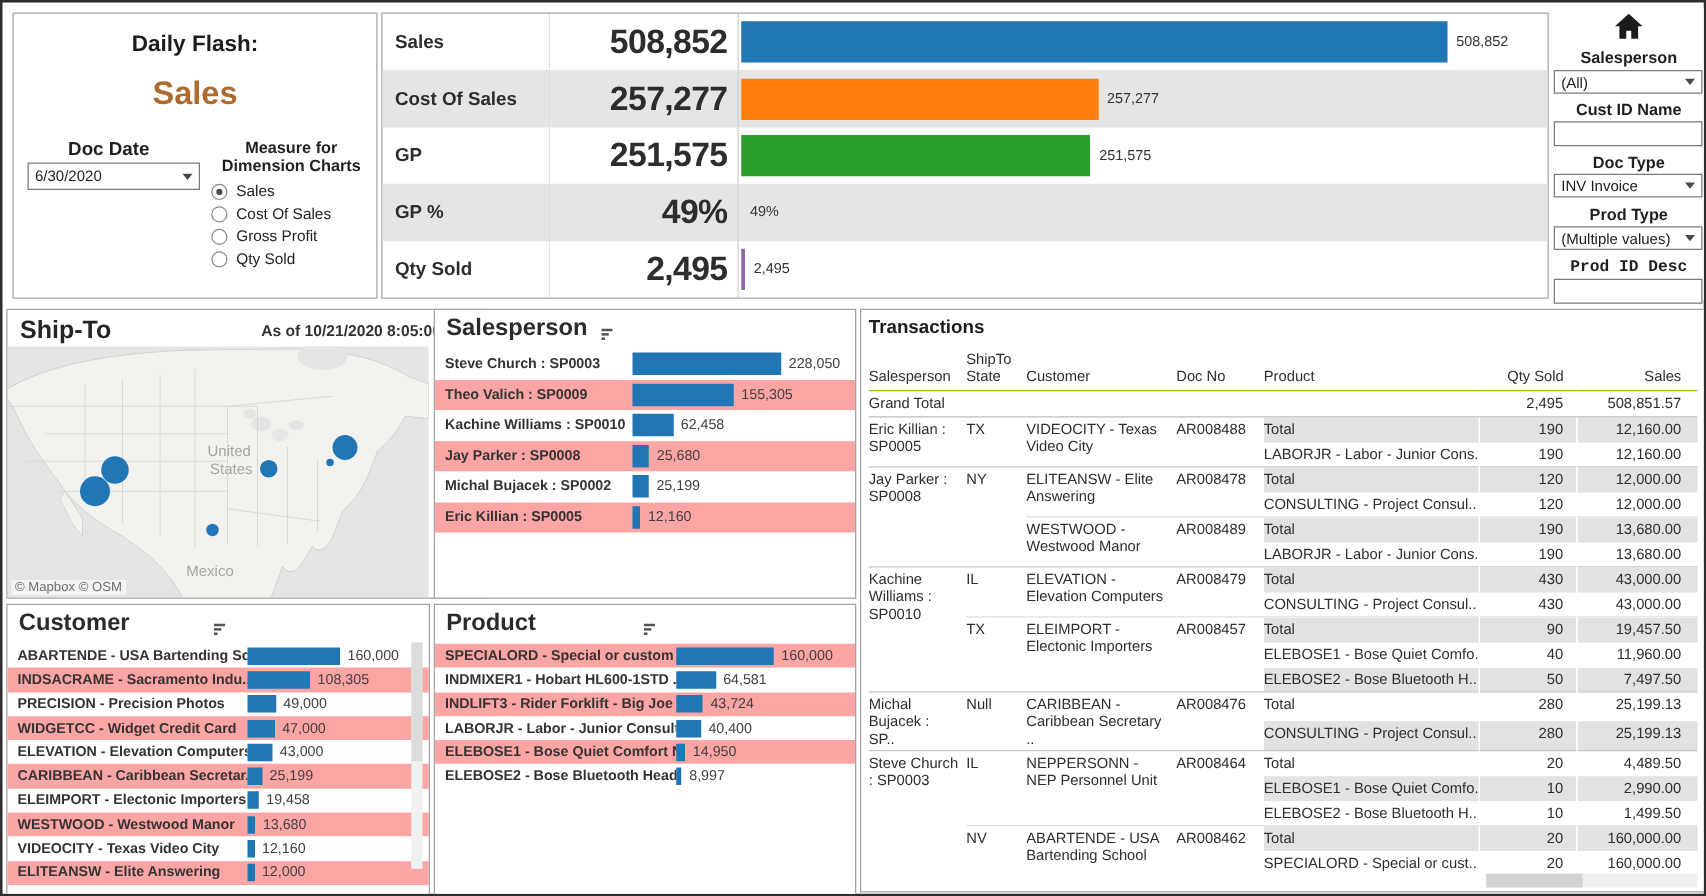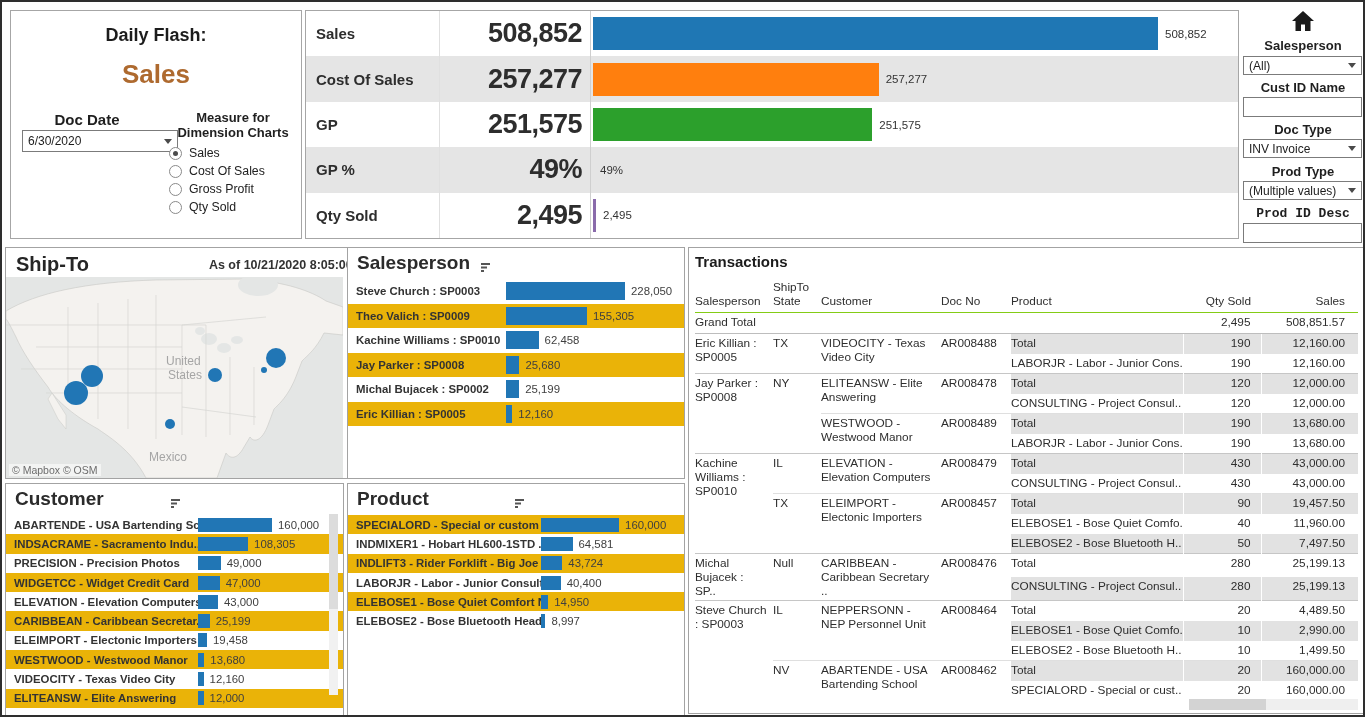--- a/index.html
+++ b/index.html
@@ -10,21 +10,21 @@
   .b { border:1px solid #a6a6a6; }
 
   
   .title-panel { left:8px; top:8px; width:292px; height:229px; }
   .dash-title1 { position:absolute; top:14px; left:0; right:0; text-align:center;
                  font-size:18px; font-weight:bold; color:#1c1c1c; }
   .dash-title2 { position:absolute; top:48px; left:0; right:0; text-align:center;
                  font-size:26px; font-weight:bold; color:#ae6a2f; }
   .docdate-label { position:absolute; top:100px; left:0; width:152px; text-align:center;
                    font-size:15px; font-weight:bold; color:#1f1f1f; }
-  .docdate-dd { position:absolute; top:119px; left:11px; width:156px; height:22px; }
+  .docdate-dd { position:absolute; top:119px; left:11px; width:138px; height:22px; }
   .measure-title { position:absolute; top:99px; left:152px; width:140px; text-align:center;
                    font-size:13px; font-weight:bold; color:#1f1f1f; line-height:15px; }
   .measure-options { position:absolute; top:133px; left:158px; }
   .radio-item { display:flex; align-items:center; height:18px; cursor:default; }
   .radio { width:13px; height:13px; border:1px solid #8a8a8a; border-radius:50%;
            background:#fff; position:relative; flex:none; }
   .radio.sel::after { content:""; position:absolute; inset:3px; background:#4c4c4c; border-radius:50%; }
   .radio-lbl { margin-left:7px; font-size:12.3px; color:#222; }
 
   
@@ -64,21 +64,21 @@
   
   .chart-panel { border:1px solid #a3a3a3; }
   .sp-panel   { left:345px; top:245px; width:338px; height:232px; --labelw:158px; --rowh:24.5px; --barh:18px; }
   .cust-panel { left:3px;   top:481px; width:339px; height:234px; --labelw:192px; --rowh:19.3px; --barh:14px; }
   .prod-panel { left:345px; top:481px; width:338px; height:234px; --labelw:193px; --rowh:19.3px; --barh:14px; }
   .chart-title { position:absolute; left:9px; top:4px; font-size:19px; font-weight:bold; color:#2b2b2b; }
   .sort-icon { position:absolute; top:14px; }
   .sp-panel .sort-icon { left:133px; } .cust-panel .sort-icon { left:165px; } .prod-panel .sort-icon { left:167px; }
   .chart-rows { position:absolute; left:0; top:31px; right:0; }
   .chart-row { display:flex; align-items:center; height:var(--rowh); }
-  .chart-row.shade { background:#eab308; }
+  .chart-row.shade { background:#fca5a5; }
   .c-lbl { width:var(--labelw); flex:none; font-size:11.4px; font-weight:bold; color:#333;
            padding-left:8px; white-space:nowrap; overflow:hidden; }
   .barwrap { flex:1; display:flex; align-items:center; height:100%; }
   .hbar { height:var(--barh); background:#2176b5; flex:none; }
   .c-val { margin-left:6px; font-size:11.4px; color:#3f3f3f; white-space:nowrap; }
   .v-scroll { position:absolute; right:5px; top:30px; width:9px; height:181px; background:#f1f1f1; }
   .v-scroll .thumb { position:absolute; top:0; left:0; width:9px; height:95px; background:#dcdcdc; }
 
   
   .tx-panel { left:686px; top:245px; width:676px; height:467px; border:1px solid #a3a3a3; }

